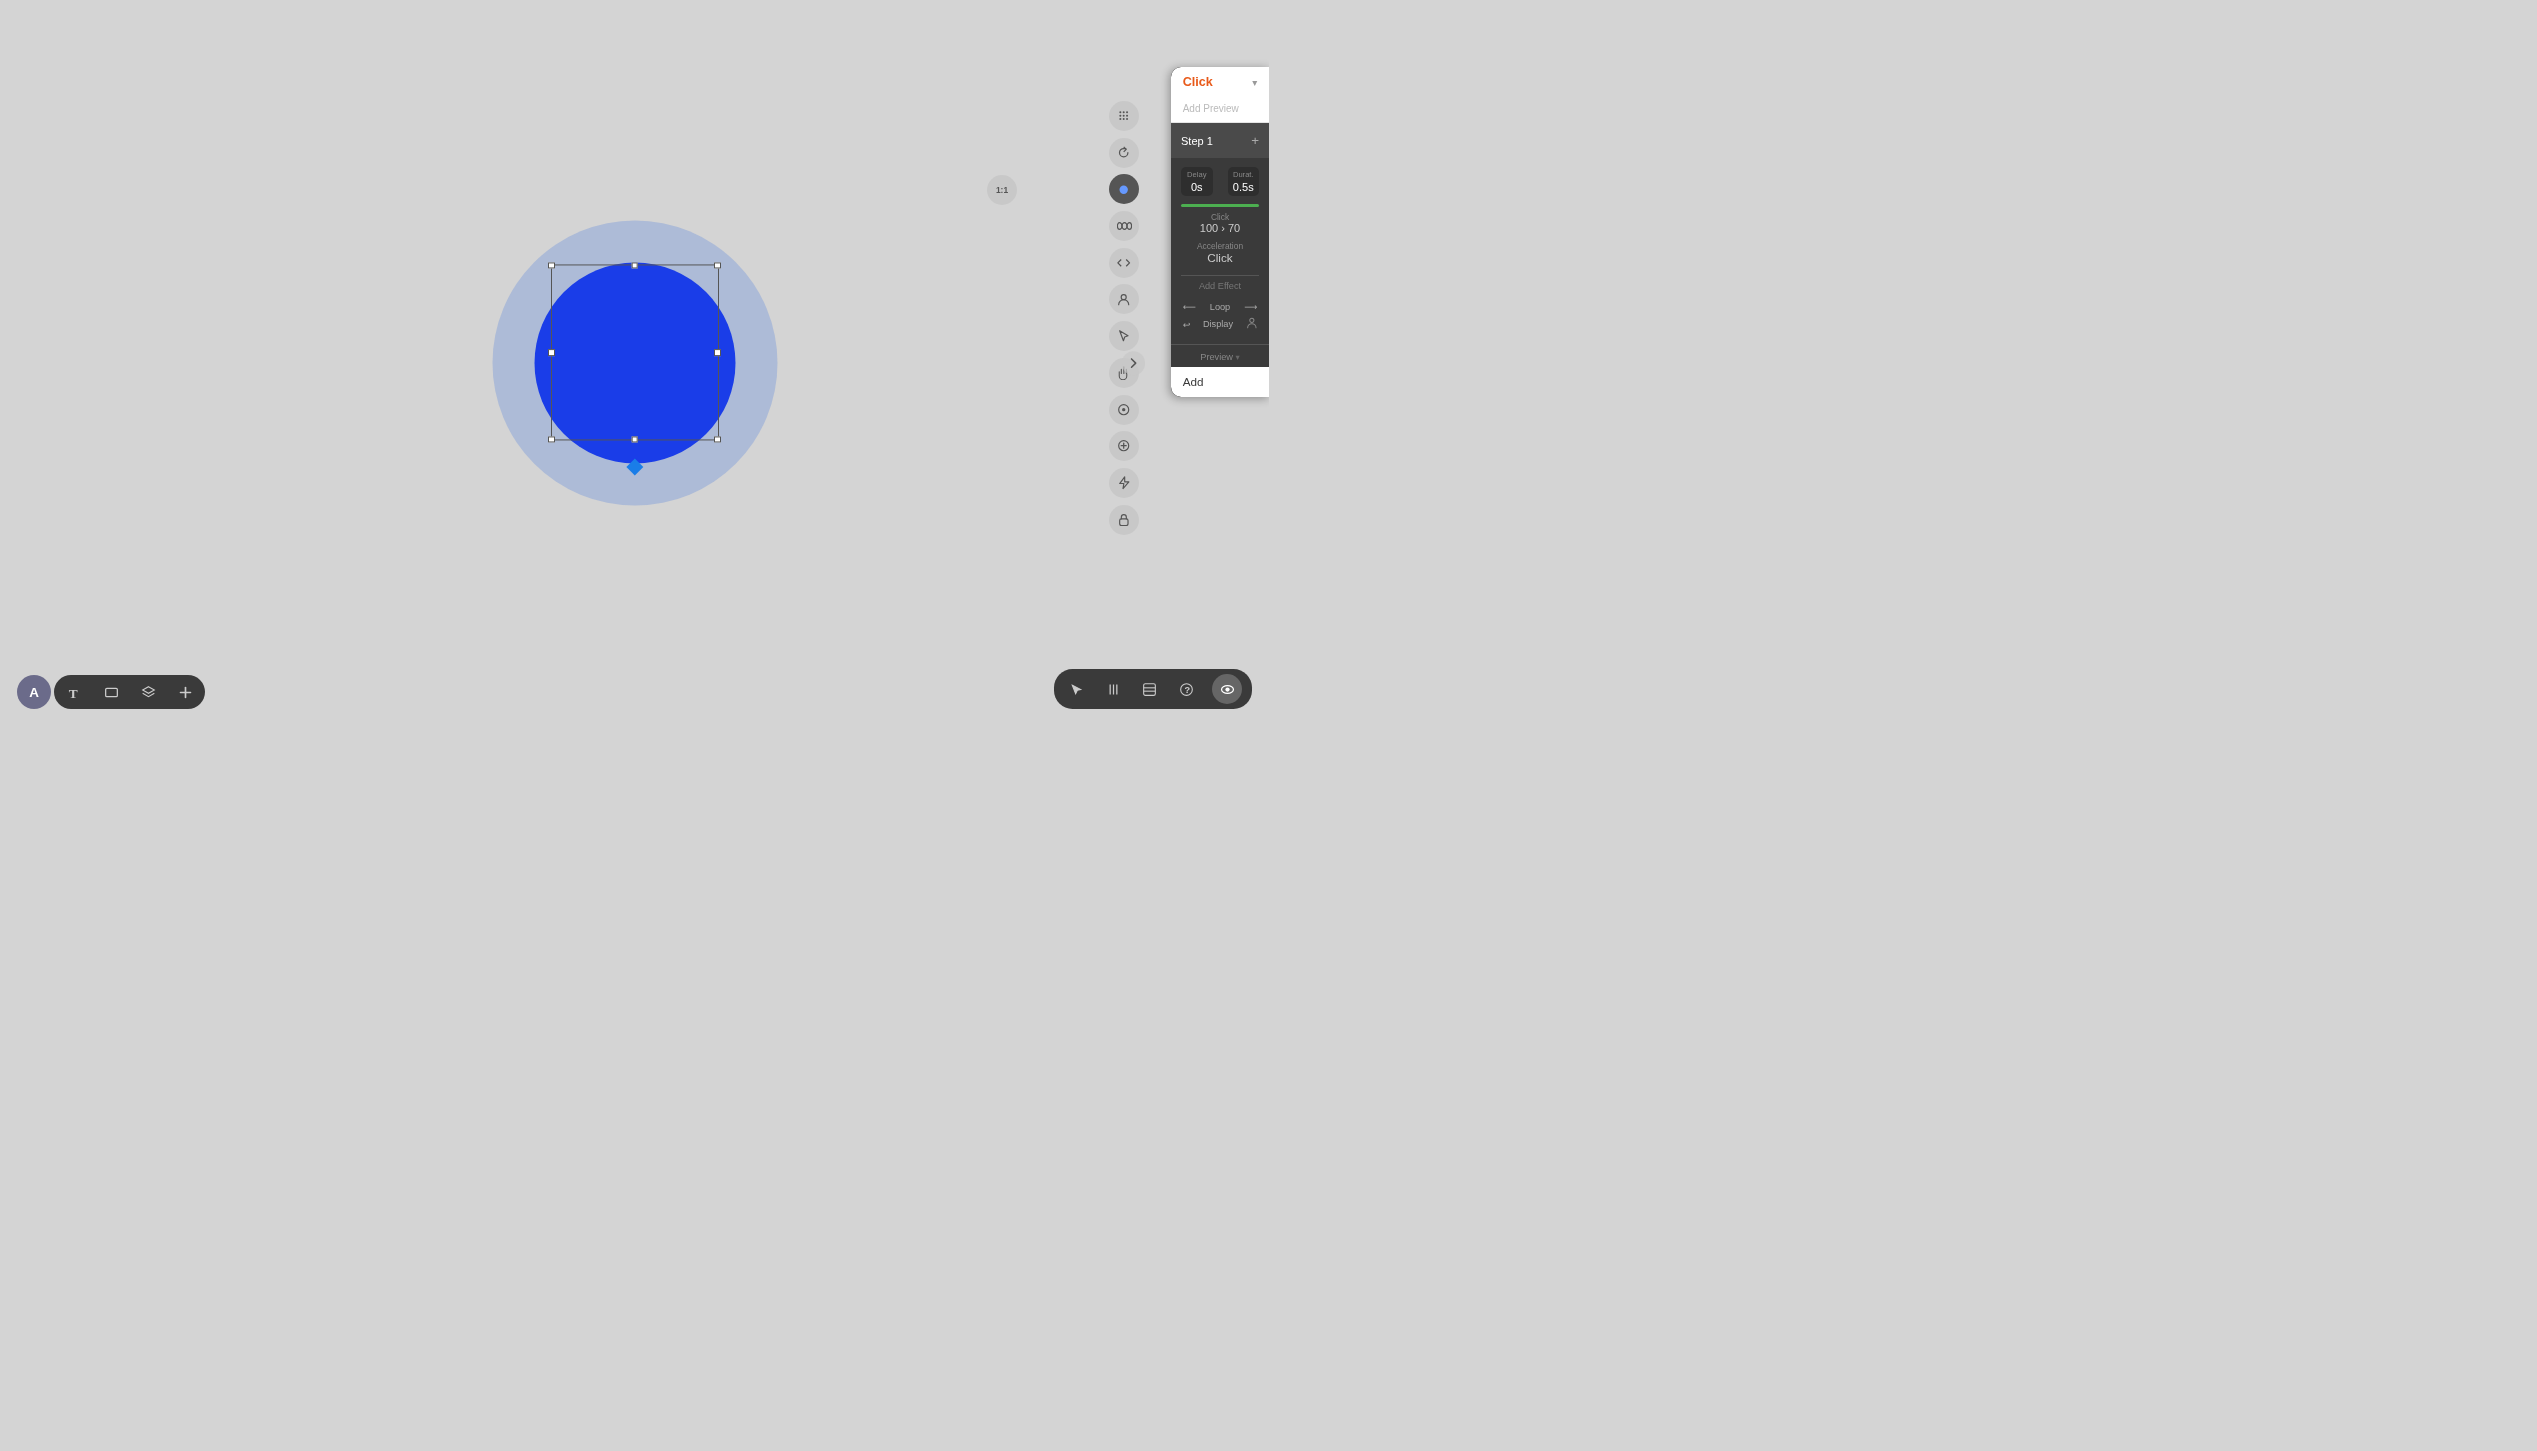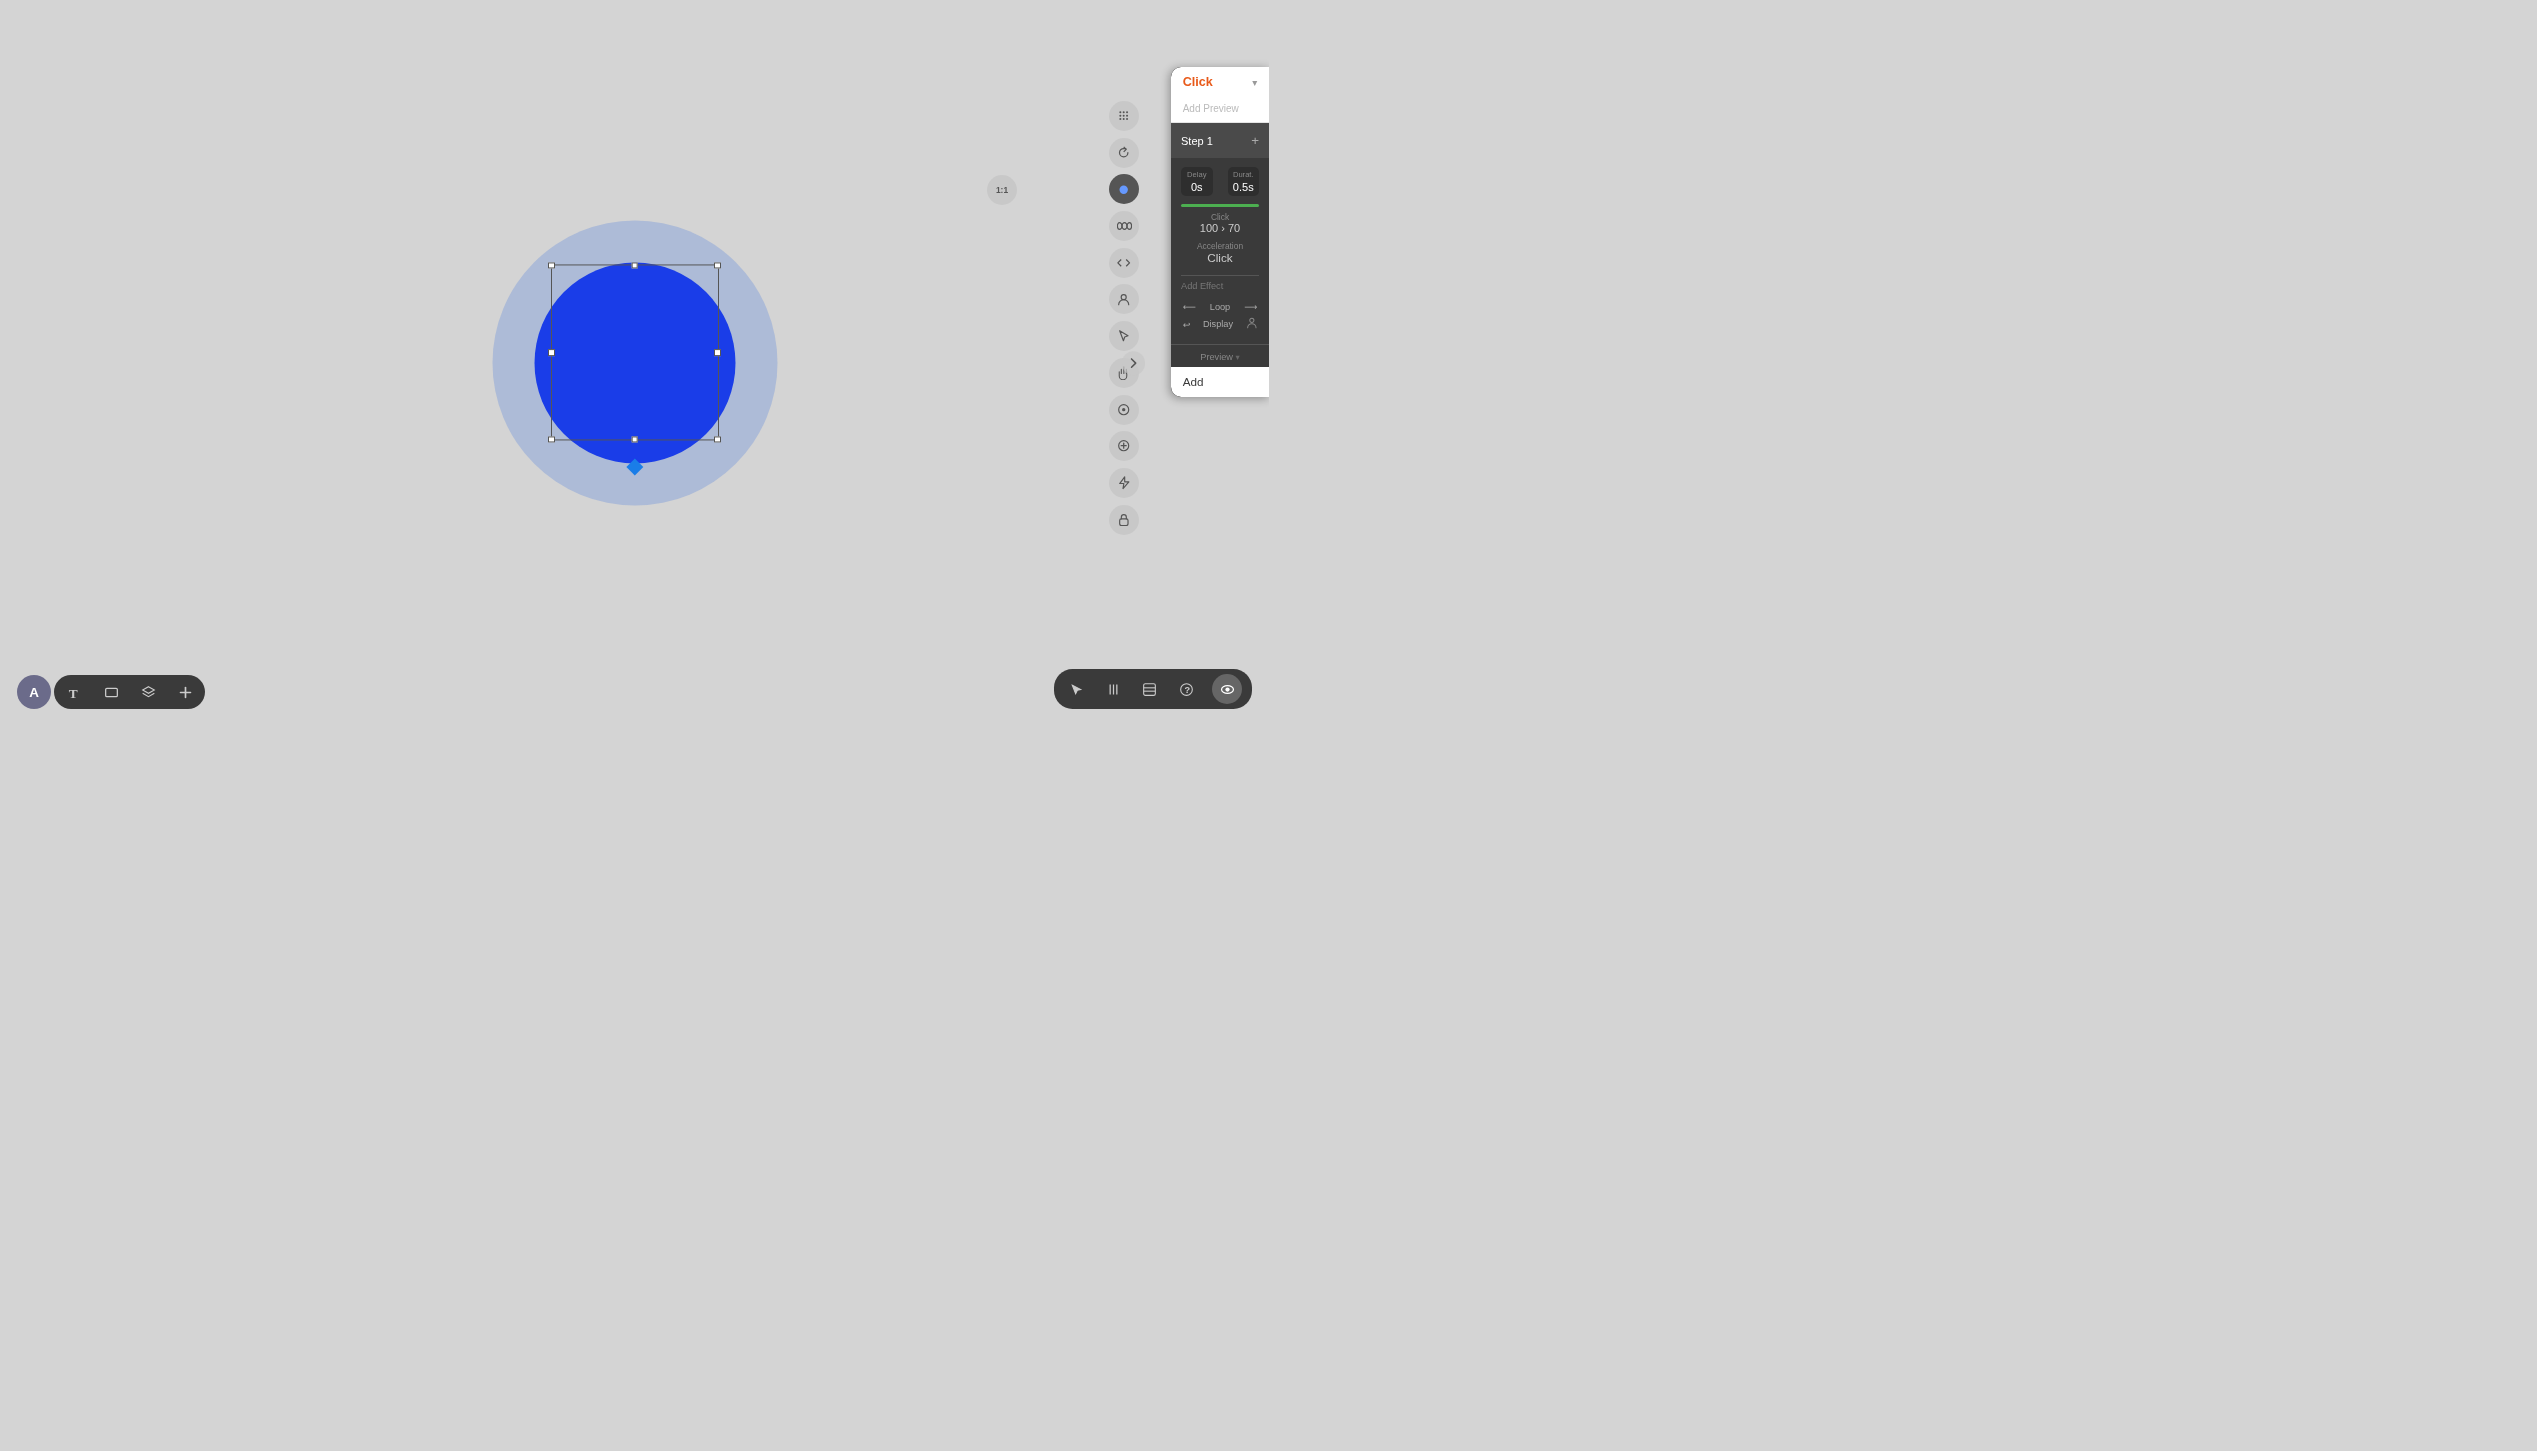--- a/index.html
+++ b/index.html
@@ -336,20 +336,21 @@
       font-size: 8.4px;
     }
 
     .accel-value {
       color: #ccc;
       font-size: 11.7px;
       font-weight: 400;
     }
 
     .add-effect-row {
+      text-align: center;
       color: #777;
       font-size: 9.2px;
       padding: 5px 0;
       border-top: 0.8px solid #555;
       margin-bottom: 5px;
     }
 
     .loop-display-row {
       display: flex;
       justify-content: space-between;

